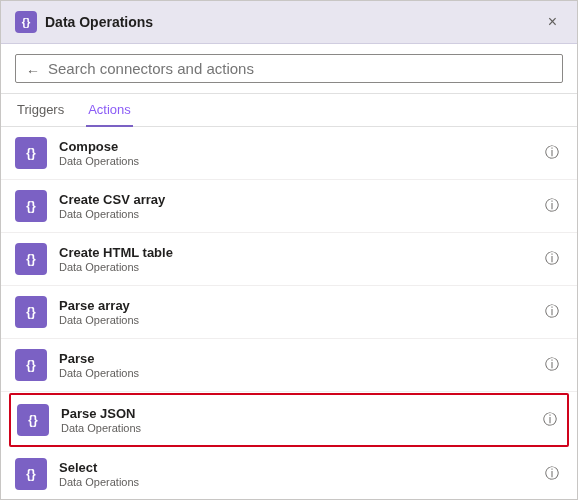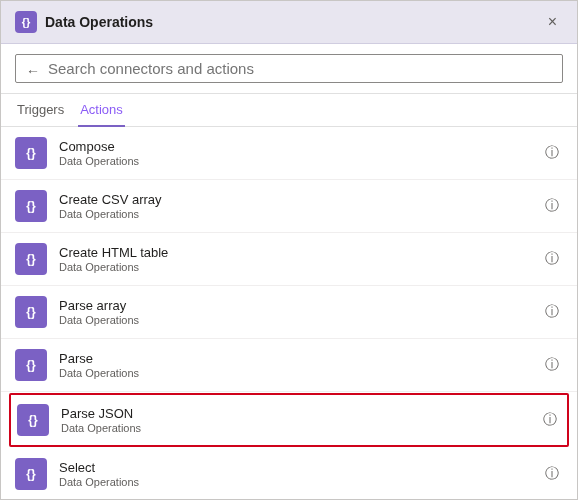--- a/index.html
+++ b/index.html
@@ -84,21 +84,21 @@
     .back-arrow {
       color: #605e5c;
       font-size: 14px;
       cursor: pointer;
     }
 
     .tabs {
       display: flex;
       padding: 0 14px;
       border-bottom: 1px solid #e0e0e0;
-      gap: 12px;
+      gap: 20px;
     }
     .tab {
       padding: 8px 2px;
       font-size: 13px;
       cursor: pointer;
       color: #605e5c;
       border-bottom: 2px solid transparent;
       margin-bottom: -1px;
     }
     .tab.active {
@@ -139,21 +139,21 @@
       flex-shrink: 0;
       margin-right: 12px;
     }
     .action-icon span {
       font-size: 12px;
     }
     .action-text { flex: 1; }
     .action-name {
       font-size: 13px;
       color: #201f1e;
-      font-weight: 400;
+      font-weight: 700;
     }
     .action-sub {
       font-size: 11px;
       color: #605e5c;
       margin-top: 1px;
     }
     .info-icon {
       color: #605e5c;
       font-size: 14px;
       cursor: pointer;

